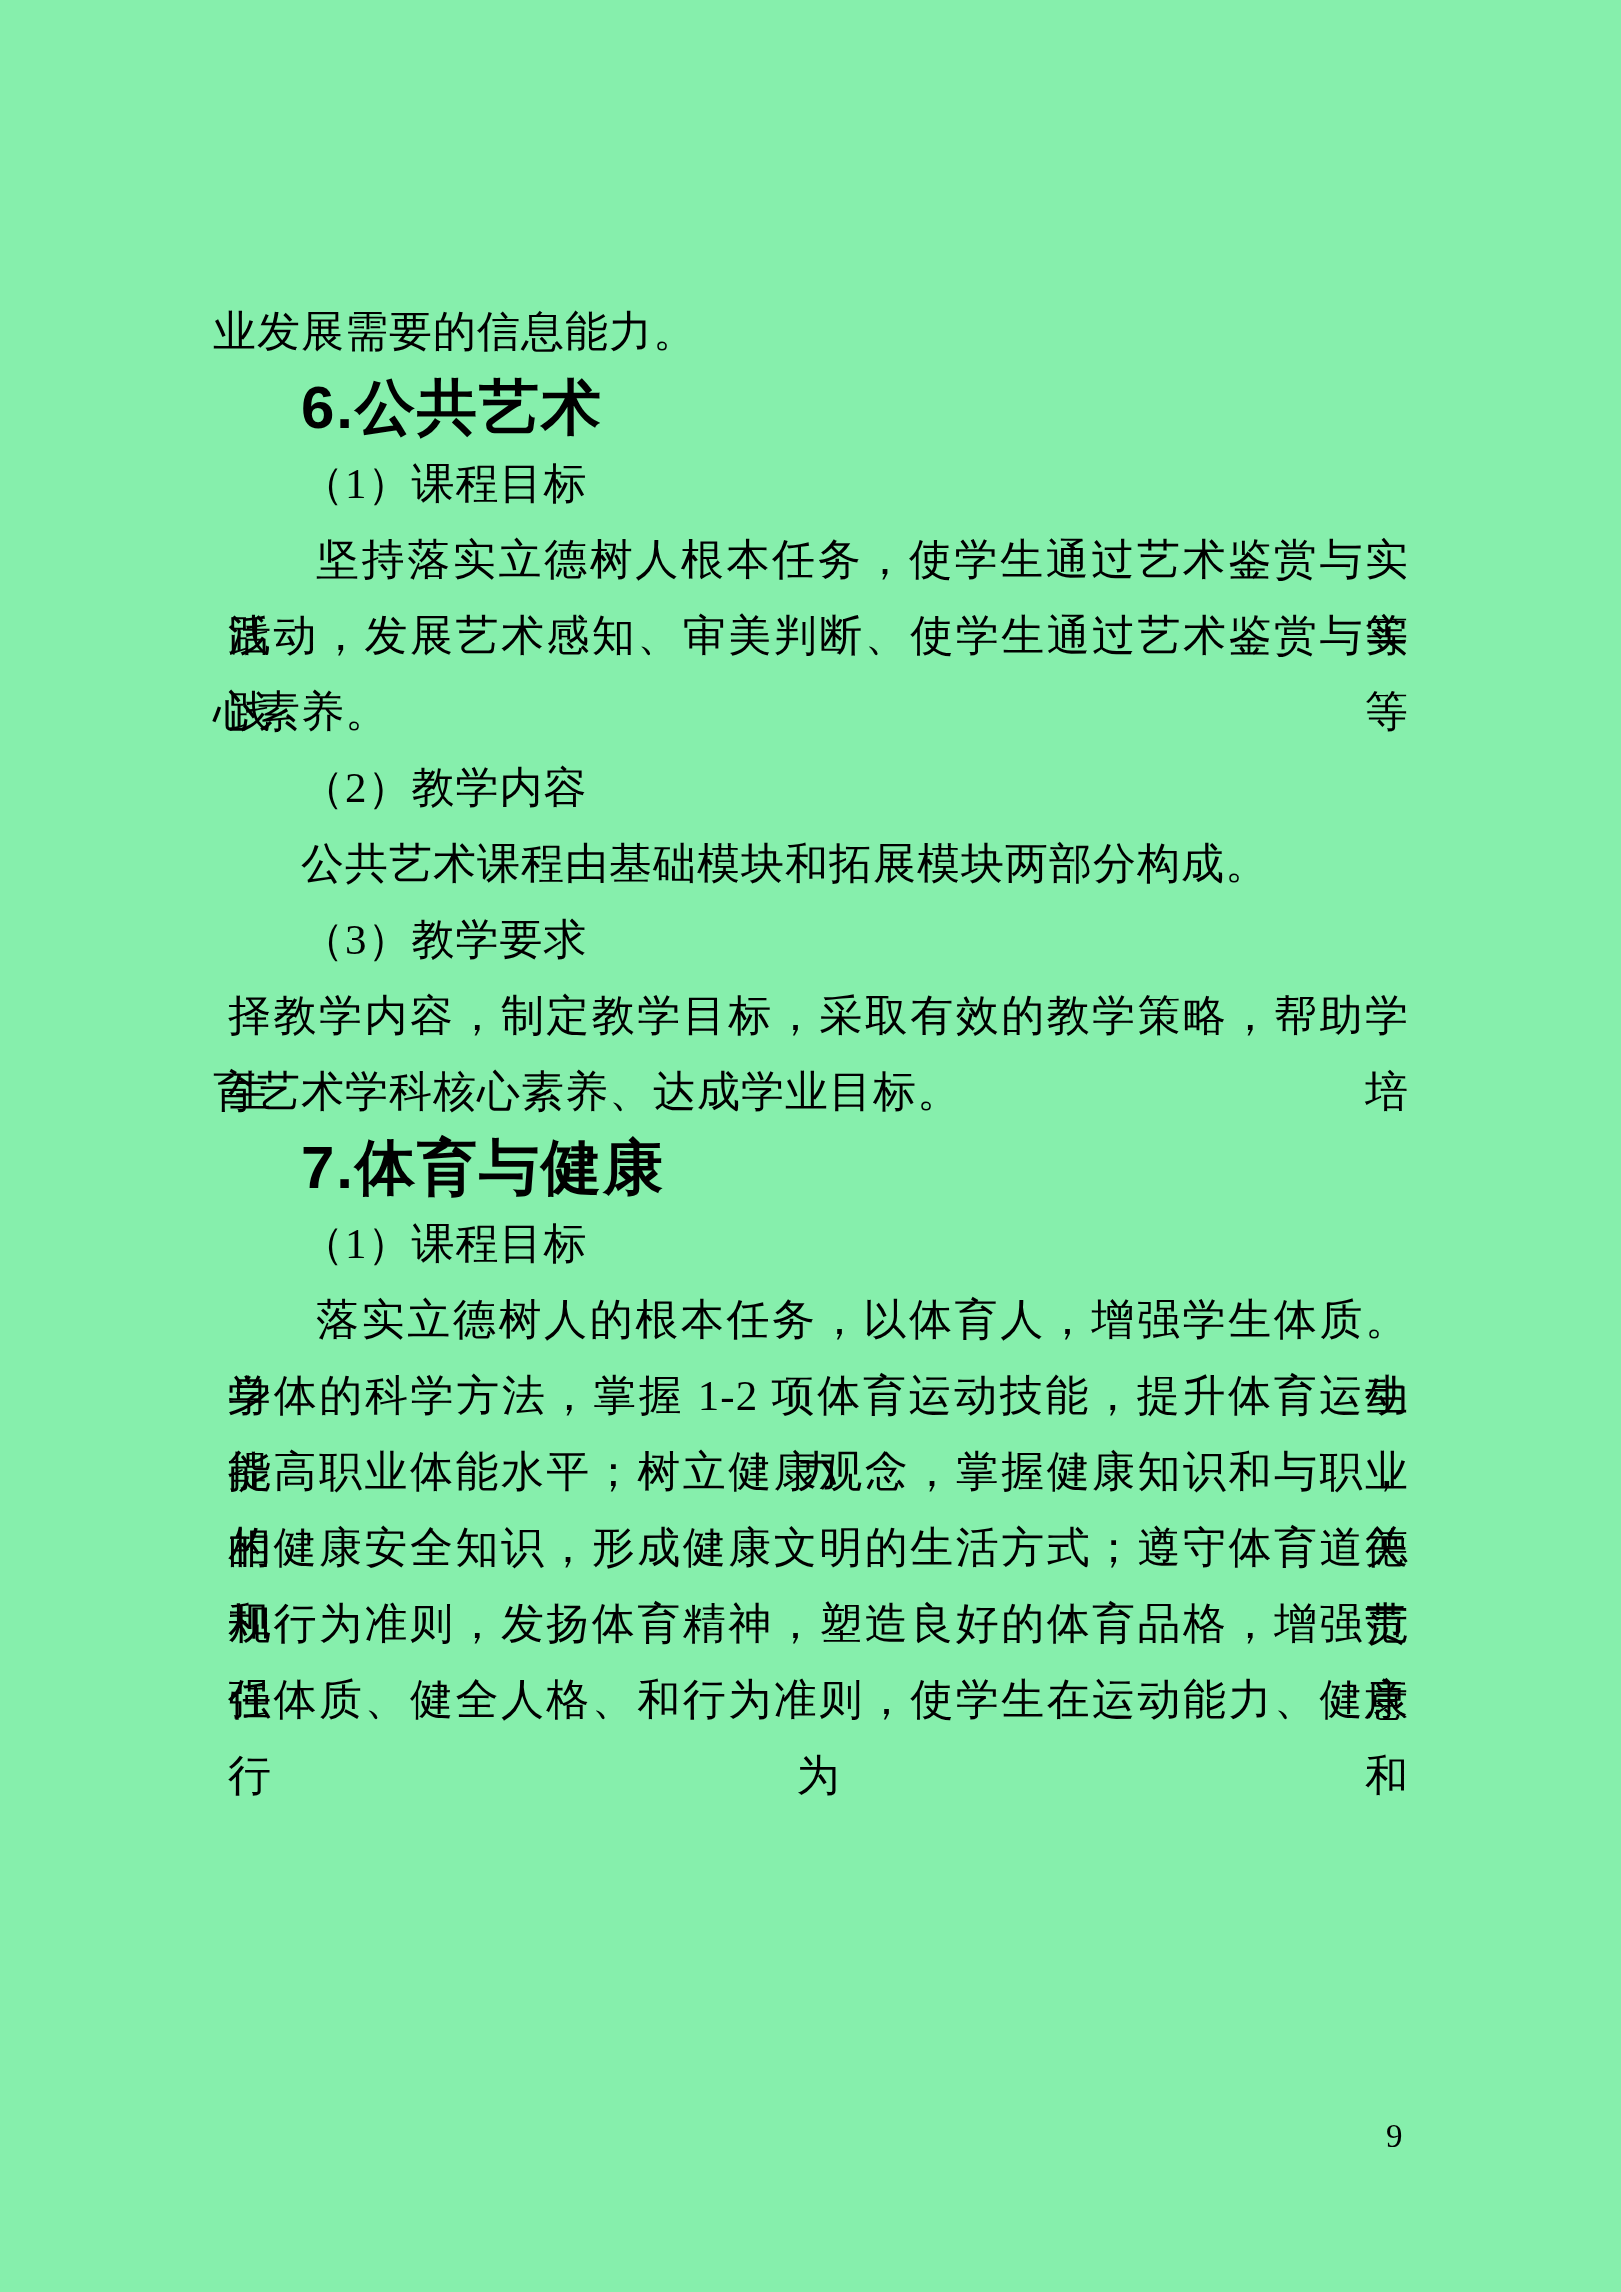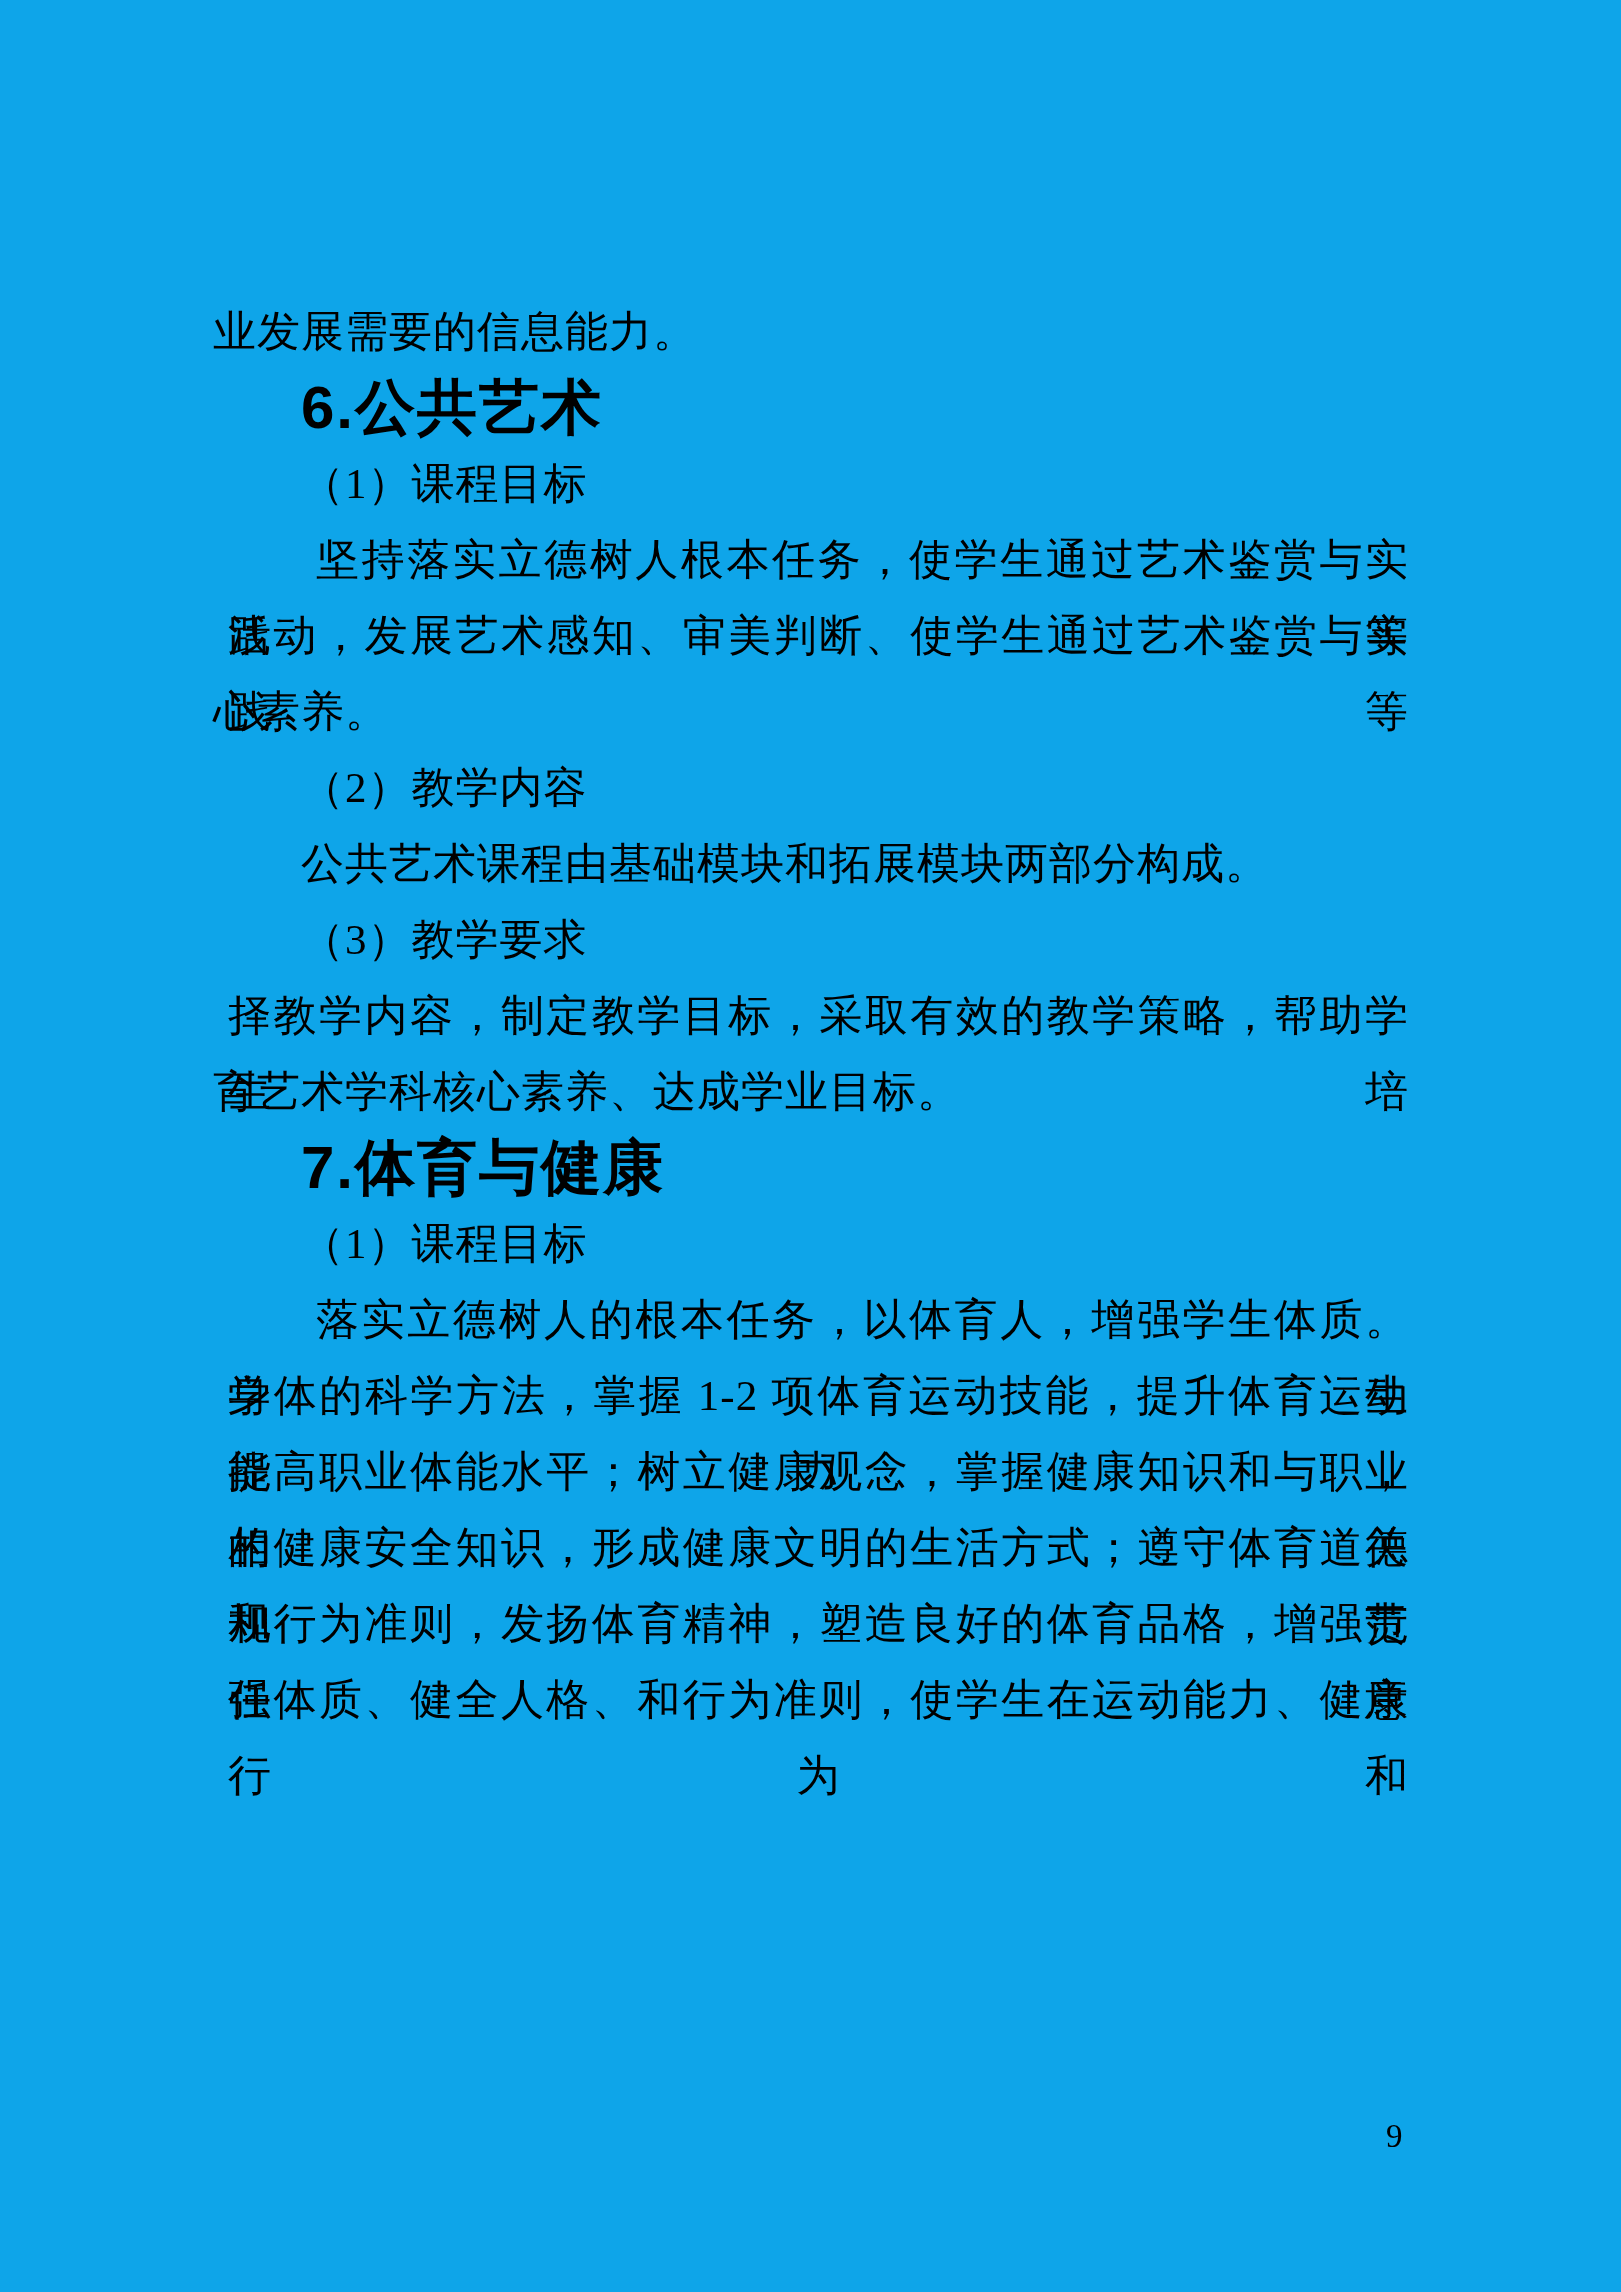--- a/index.html
+++ b/index.html
@@ -1,20 +1,20 @@
 <!DOCTYPE html>
 <html><head>
 <meta charset="utf-8">
 <style>
   html, body { margin: 0; padding: 0; background: #e8e8e8; }
   .page {
     position: relative;
     width: 1621px;
     height: 2293px;
-    background: #0ea5e9;
+    background: #86efac;
     color: #000000;
     font-family: "Liberation Serif", "DejaVu Serif", serif;
     overflow: hidden;
   }
   .textblock {
     position: absolute;
     left: 213px;
     top: 294px;
     width: 1196px;
   }

